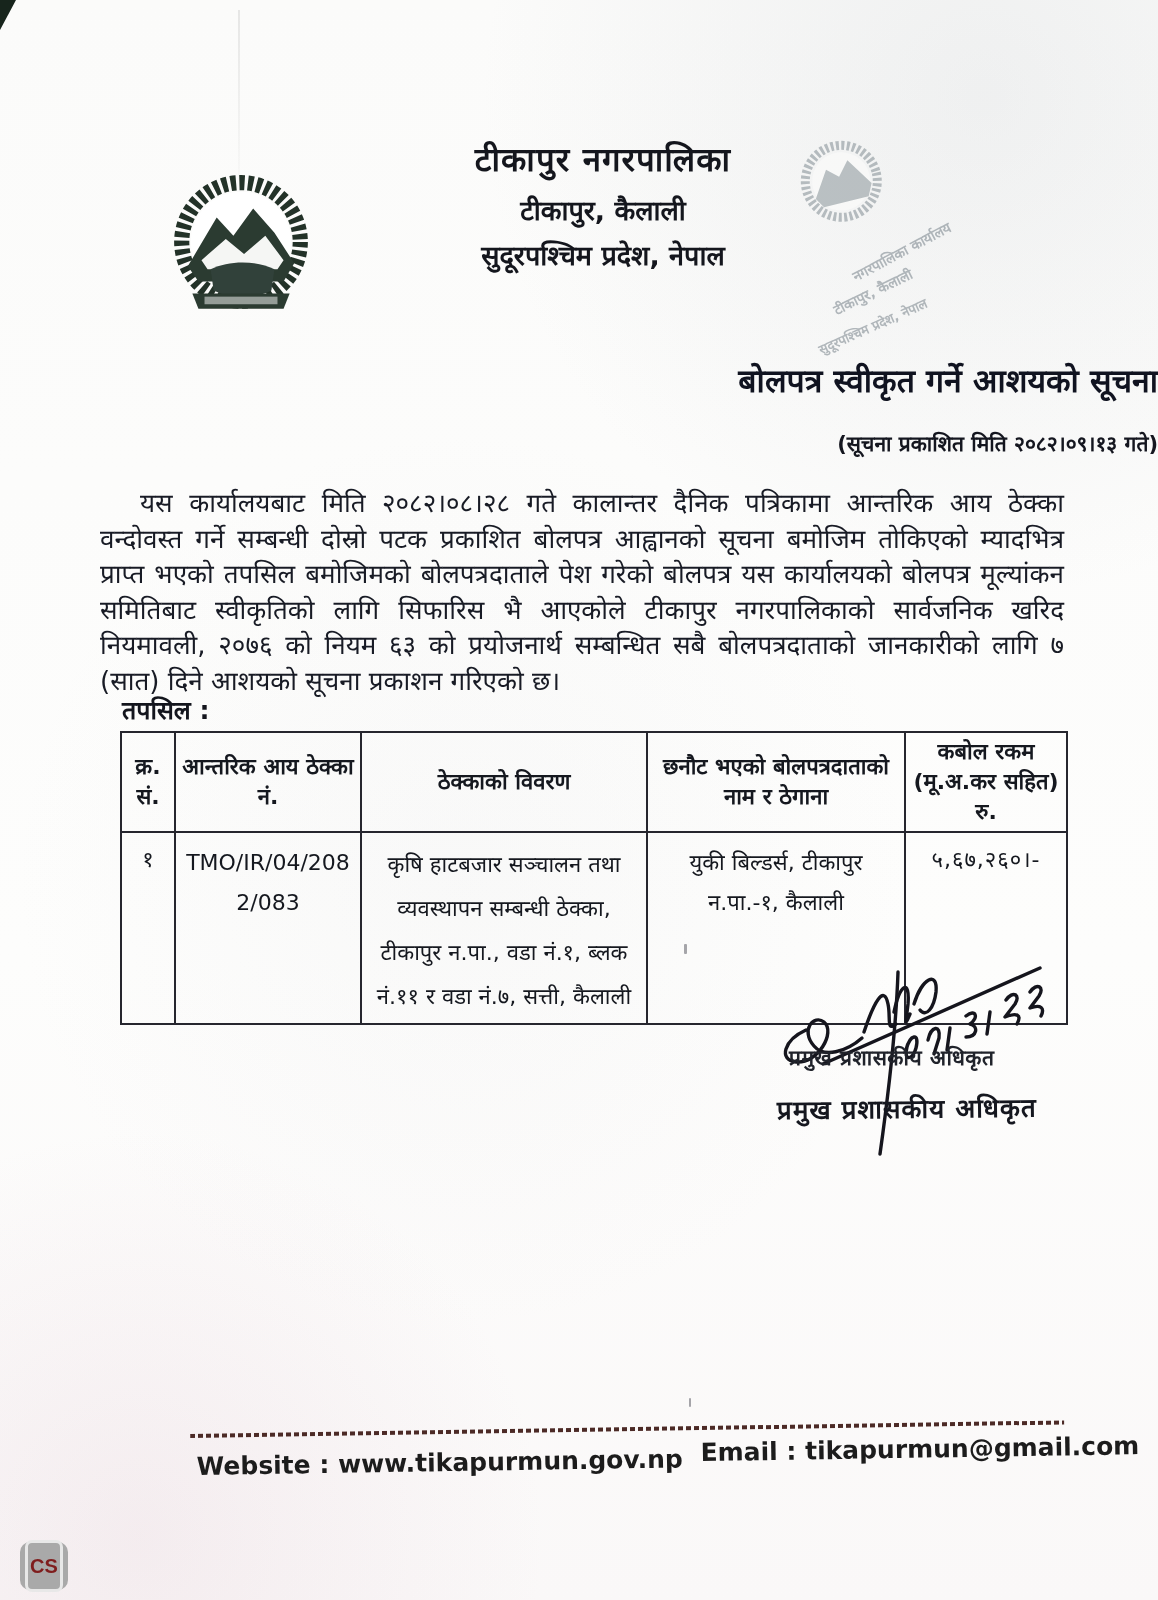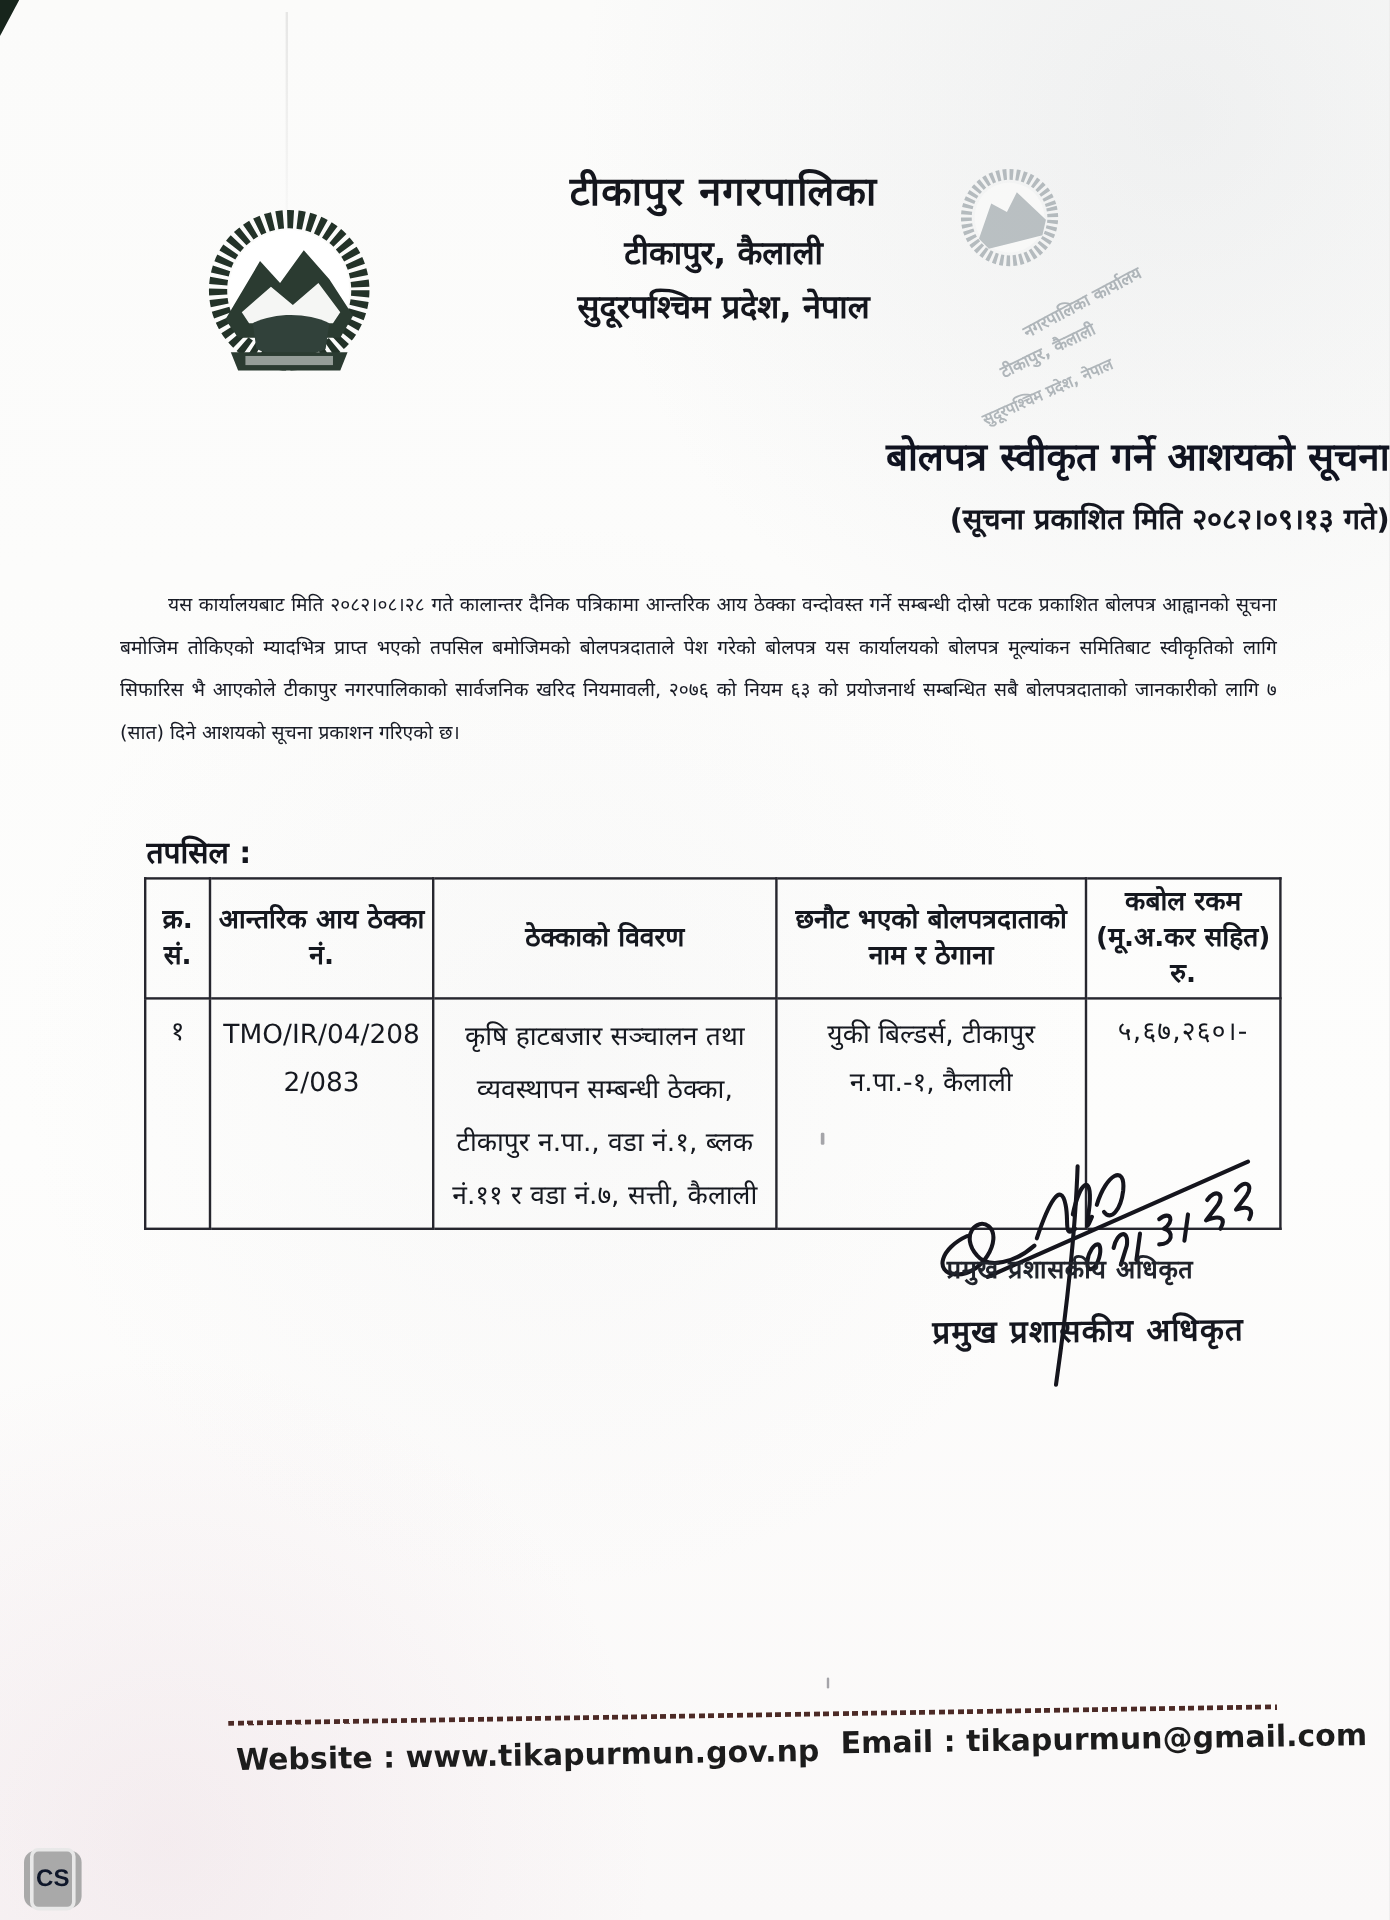--- a/index.html
+++ b/index.html
@@ -32,25 +32,25 @@
     transform:rotate(-14deg); opacity:0.55; pointer-events:none; }
   .stamp svg{ position:absolute; left:28px; top:0; }
   .stamp-line{ position:absolute; color:#77828a; font-weight:bold; white-space:nowrap; }
   .sl1{ left:60px; top:118px; font-size:14px; transform:rotate(-14deg); }
   .sl2{ left:34px; top:150px; font-size:14px; transform:rotate(-12deg); }
   .sl3{ left:10px; top:184px; font-size:13px; transform:rotate(-10deg); }
 
   
   .title-block{ position:absolute; left:0; top:358px; width:1158px; text-align:right; }
   .notice-title{ font-size:32px; font-weight:bold; color:#101320; }
-  .notice-sub{ font-size:24px; font-weight:bold; color:#14161f; margin-top:14px; }
+  .notice-sub{ font-size:21px; font-weight:bold; color:#14161f; margin-top:28px; }
 
   
   .body-par{ position:absolute; left:100px; top:486px; width:964px;
-    font-size:16px; line-height:35.5px; text-align:justify; text-indent:40px;
+    font-size:26px; line-height:35.5px; text-align:justify; text-indent:40px;
     color:#181b25; font-weight:500; }
 
   
   .tbl-label{ position:absolute; left:122px; top:692px; font-size:25px; font-weight:bold; color:#13151d; }
   table.detail{ position:absolute; left:120px; top:731px; border-collapse:collapse;
     table-layout:fixed; width:946px; }
   table.detail th, table.detail td{ border:2px solid #26262e; padding:4px 6px;
     text-align:center; color:#15181f; }
   table.detail th{ font-size:22px; font-weight:bold; height:68px; line-height:30px; }
   table.detail td{ font-size:22px; vertical-align:top; padding-top:10px; }
@@ -71,21 +71,21 @@
   .dash-line{ position:absolute; left:190px; top:10px; width:874px; height:4px;
     background:repeating-linear-gradient(90deg,#4c2a26 0 5px, transparent 5px 8px); }
   .website{ position:absolute; left:196px; top:28px; font-size:25px; font-weight:bold; color:#1c1c1c; }
   .email{ position:absolute; left:700px; top:22px; font-size:25px; font-weight:bold; color:#1c1c1c; }
 
   
   .cs-badge{ position:absolute; left:20px; top:1542px; width:48px; height:48px;
     background:#a9a9a9; border-radius:10px; display:flex; align-items:center; justify-content:center; }
   .cs-badge-inner{ width:38px; height:52px; border:3px solid #e8e8e8; border-radius:7px;
     display:flex; align-items:center; justify-content:center;
-    color:#0f172a; font-size:20px; font-weight:bold; font-family:"Liberation Sans", sans-serif; }
+    color:#7f1d1d; font-size:20px; font-weight:bold; font-family:"Liberation Sans", sans-serif; }
   .cs-text{ position:absolute; left:82px; top:1548px; font-size:31px; color:#c2c2c2;
     font-family:"Liberation Sans", sans-serif; }
 
   .speck{ position:absolute; background:rgba(60,60,70,0.45); border-radius:1px; }
 </style>
 </head>
 <body>
 
 <div class="page">
 

